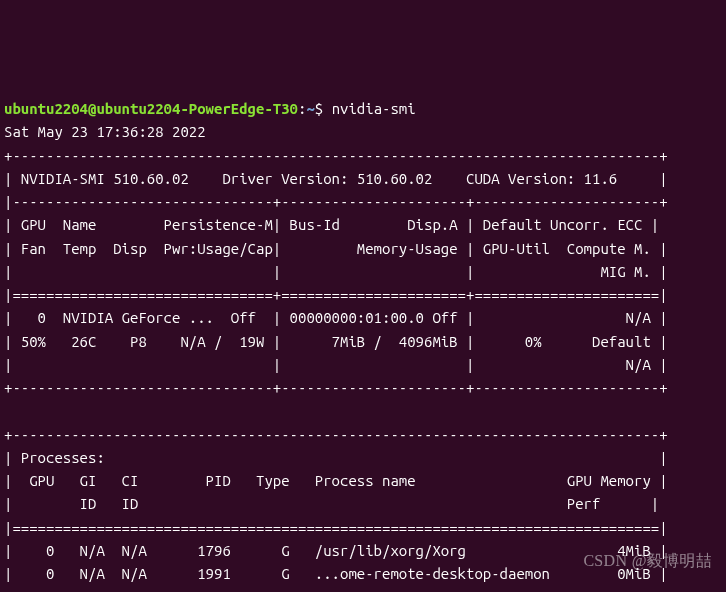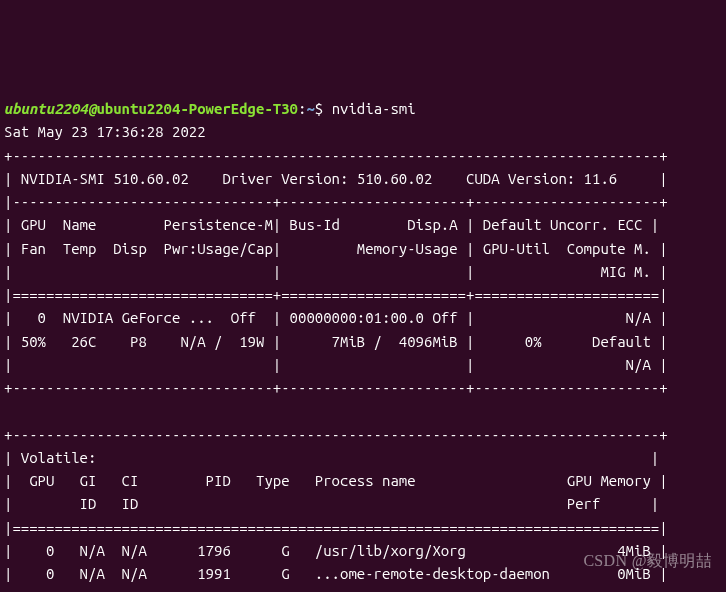--- a/index.html
+++ b/index.html
@@ -10,21 +10,21 @@
     font-size: 15px;
     line-height: 1.55;
     color: #ffffff;
     width: 726px;
     height: 592px;
     box-sizing: border-box;
     white-space: pre;
     overflow: hidden;
     position: relative;
   }
-  .user { color: #8ae234; font-weight: bold; font-style: italic; }
+  .user { color: #8ae234; font-weight: bold; }
   .host { color: #8ae234; font-weight: bold; margin-top: 41px; }
   .path { color: #729fcf; font-weight: bold; }
   .dollar { color: #ffffff; }
   .cmd { color: #ffffff; }
   .out { color: #ffffff; }
   .watermark {
     position: absolute;
     right: 14px;
     bottom: 18px;
     color: rgba(230,230,230,0.55);
@@ -47,21 +47,21 @@
 <span class="out">| GPU  Name        Persistence-M| Bus-Id        Disp.A | Default Uncorr. ECC |</span>
 <span class="out">| Fan  Temp  Disp  Pwr:Usage/Cap|         Memory-Usage | GPU-Util  Compute M. |</span>
 <span class="out">|                               |                      |               MIG M. |</span>
 <span class="out">|===============================+======================+======================|</span>
 <span class="out">|   0  NVIDIA GeForce ...  Off  | 00000000:01:00.0 Off |                  N/A |</span>
 <span class="out">| 50%   26C    P8    N/A /  19W |      7MiB /  4096MiB |      0%      Default |</span>
 <span class="out">|                               |                      |                  N/A |</span>
 <span class="out">+-------------------------------+----------------------+----------------------+</span>
 <span class="out">                                                                               </span>
 <span class="out">+-----------------------------------------------------------------------------+</span>
-<span class="out">| Volatile:                                                                  |</span>
+<span class="out">| Processes:                                                                  |</span>
 <span class="out">|  GPU   GI   CI        PID   Type   Process name                  GPU Memory |</span>
 <span class="out">|        ID   ID                                                   Perf      |</span>
 <span class="out">|=============================================================================|</span>
 <span class="out">|    0   N/A  N/A      1796      G   /usr/lib/xorg/Xorg                  4MiB |</span>
 <span class="out">|    0   N/A  N/A      1991      G   ...ome-remote-desktop-daemon        0MiB |</span>
 <span class="out">+-----------------------------------------------------------------------------+</span>
 
 
 <div class="watermark">CSDN @毅博明喆</div>
 

